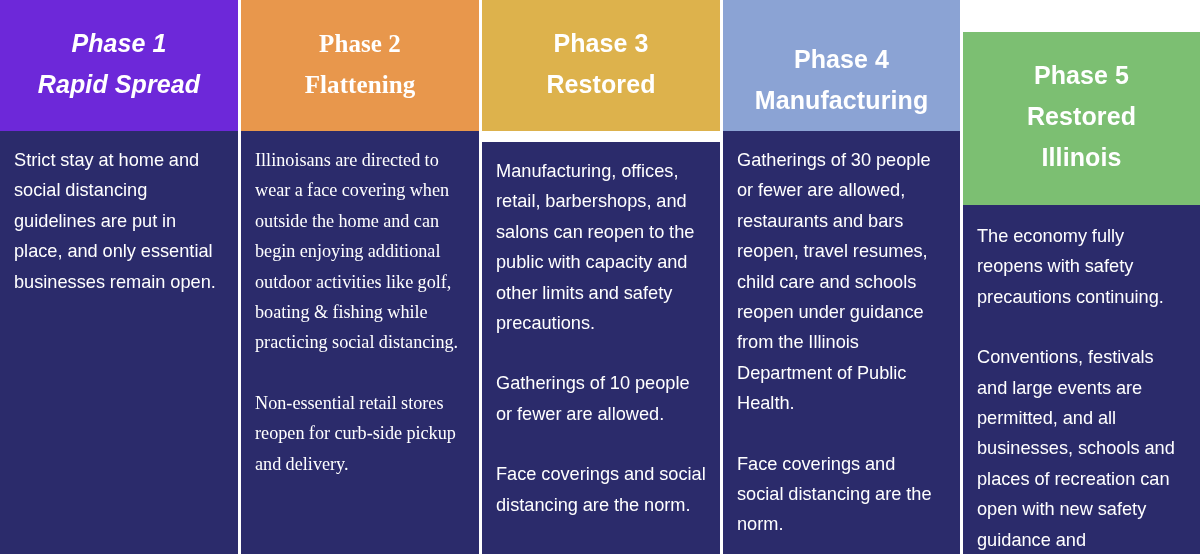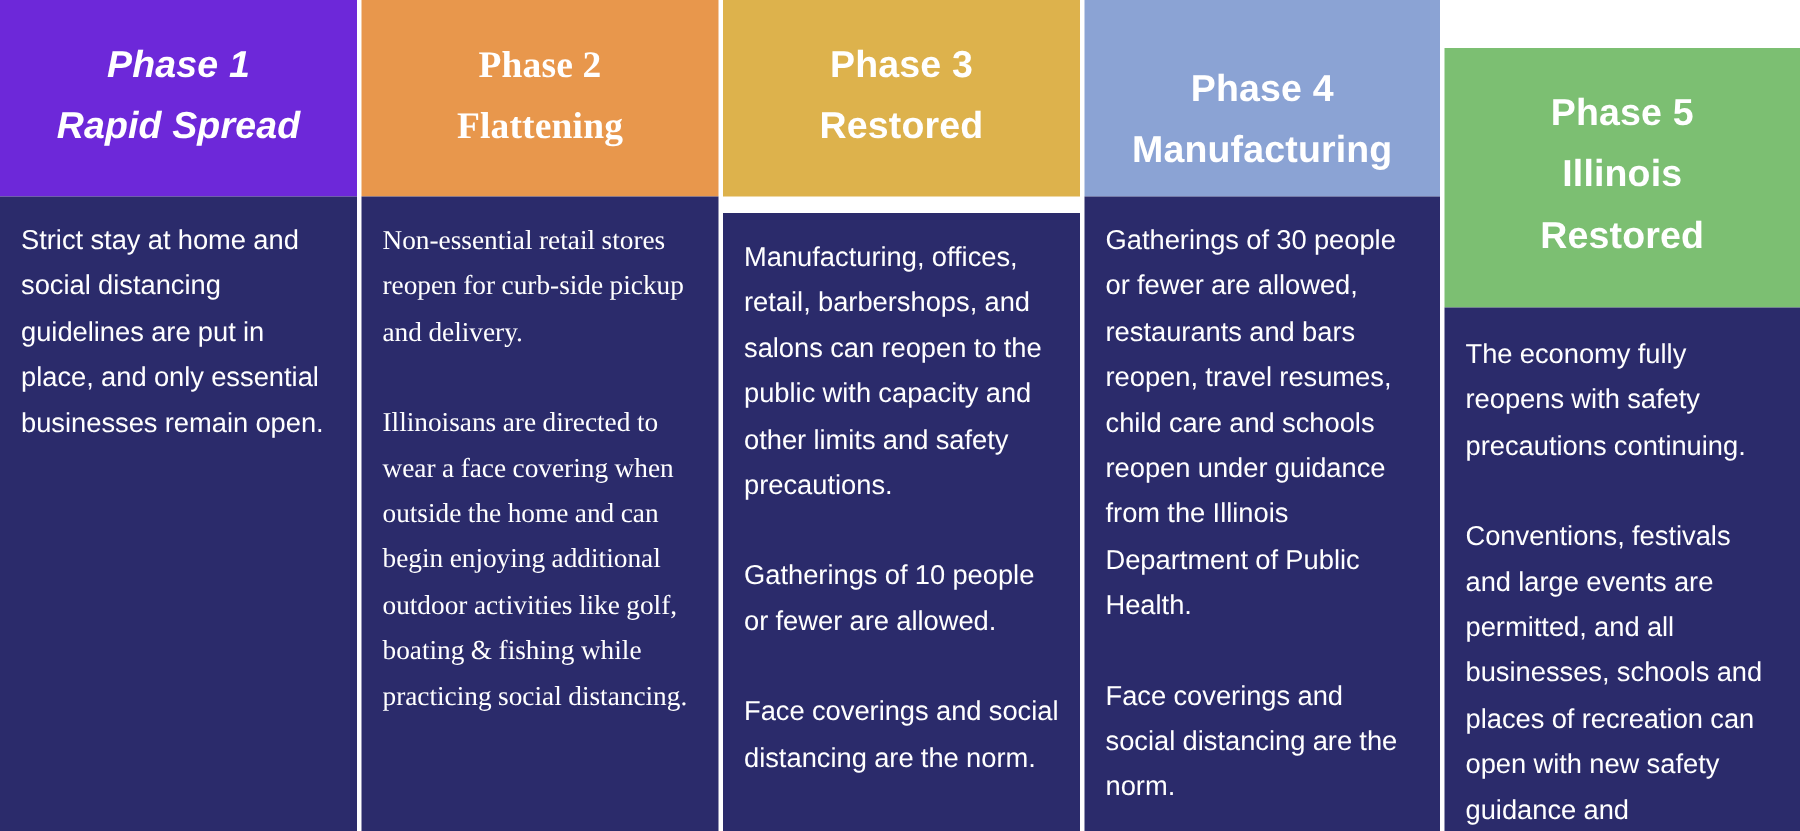--- a/index.html
+++ b/index.html
@@ -99,22 +99,22 @@
       <p class="phase-para">Strict stay at home and social distancing guidelines are put in place, and only essential businesses remain open.</p>
     </div>
   </section>
 
   <section class="phase-column col-1">
     <header class="phase-header">
       <div class="phase-header-line">Phase 2</div>
       <div class="phase-header-line">Flattening</div>
     </header>
     <div class="phase-body">
+      <p class="phase-para">Illinoisans are directed to wear a face covering when outside the home and can begin enjoying additional outdoor activities like golf, boating &amp; fishing while practicing social distancing.</p>
       <p class="phase-para">Non-essential retail stores reopen for curb-side pickup and delivery.</p>
-      <p class="phase-para">Illinoisans are directed to wear a face covering when outside the home and can begin enjoying additional outdoor activities like golf, boating &amp; fishing while practicing social distancing.</p>
     </div>
   </section>
 
   <section class="phase-column col-2">
     <header class="phase-header">
       <div class="phase-header-line">Phase 3</div>
       <div class="phase-header-line">Restored</div>
     </header>
     <div class="phase-body">
       <p class="phase-para">Manufacturing, offices, retail, barbershops, and salons can reopen to the public with capacity and other limits and safety precautions.</p>
@@ -130,22 +130,22 @@
     </header>
     <div class="phase-body">
       <p class="phase-para">Gatherings of 30 people or fewer are allowed, restaurants and bars reopen, travel resumes, child care and schools reopen under guidance from the Illinois Department of Public Health.</p>
       <p class="phase-para">Face coverings and social distancing are the norm.</p>
     </div>
   </section>
 
   <section class="phase-column col-4">
     <header class="phase-header">
       <div class="phase-header-line">Phase 5</div>
+      <div class="phase-header-line">Restored</div>
       <div class="phase-header-line">Illinois</div>
-      <div class="phase-header-line">Restored</div>
     </header>
     <div class="phase-body">
       <p class="phase-para">The economy fully reopens with safety precautions continuing.</p>
       <p class="phase-para">Conventions, festivals and large events are permitted, and all businesses, schools and places of recreation can open with new safety guidance and procedures.</p>
     </div>
   </section>
 
 </div>
 
 </body></html>

